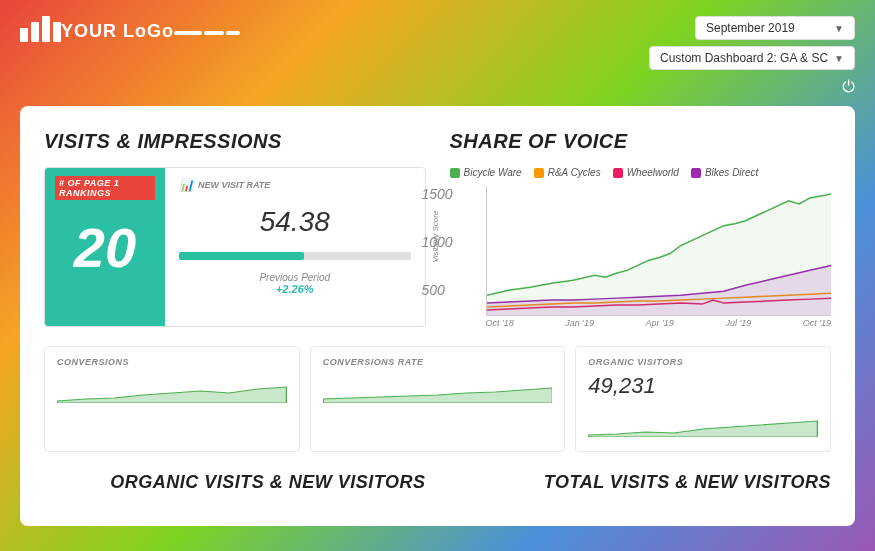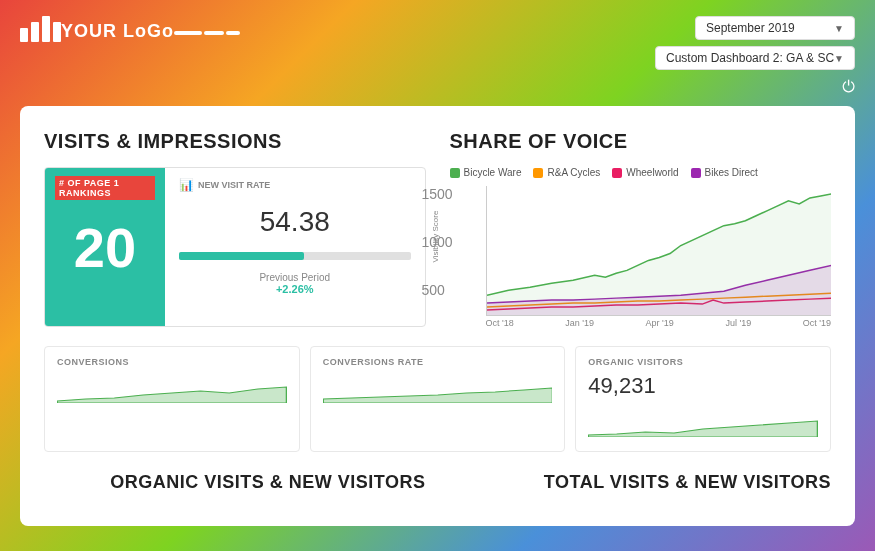--- a/index.html
+++ b/index.html
@@ -56,40 +56,42 @@
     }
     .dropdown {
       background: white;
       border: 1px solid #ddd;
       border-radius: 4px;
       padding: 4px 10px;
       font-size: 12px;
       color: #333;
       display: flex;
       align-items: center;
+      gap: 6px;
       cursor: pointer;
       min-width: 160px;
       justify-content: space-between;
     }
     .chevron {
       font-size: 10px;
       color: #666;
     }
     .power-icon {
       color: white;
       font-size: 16px;
       cursor: pointer;
       margin-top: 2px;
     }
     .main-card {
       background: white;
       border-radius: 8px;
       margin: 0 20px;
       padding: 24px;
       min-height: 420px;
+      font-style: italic;
     }
     .sections-top {
       display: flex;
       gap: 24px;
     }
     .section-left {
       flex: 1;
     }
     .section-right {
       flex: 1;

